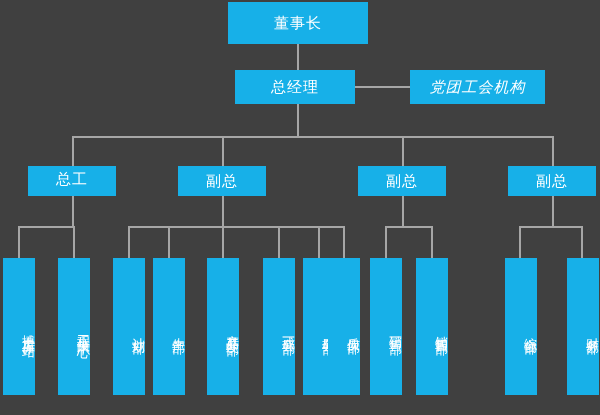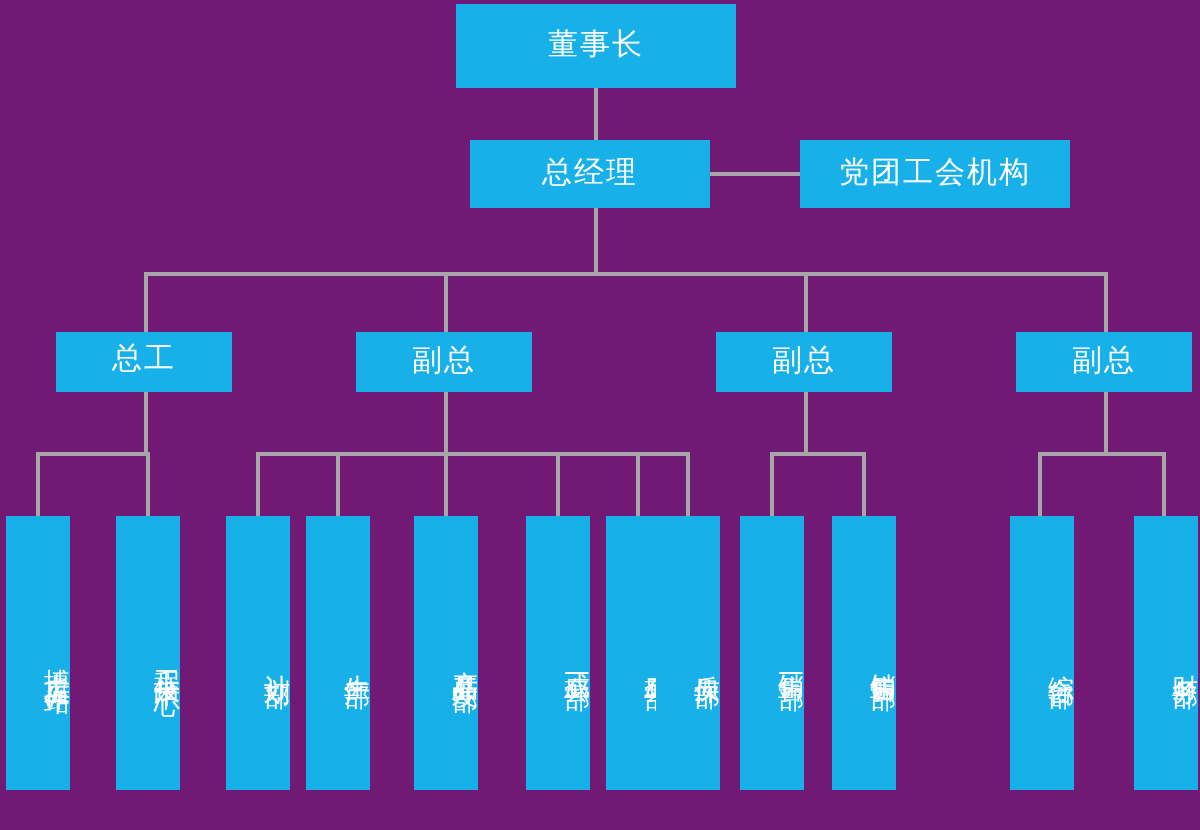--- a/index.html
+++ b/index.html
@@ -10,21 +10,21 @@
   body {
     width: 600px;
     height: 415px;
     font-family: "Liberation Sans", "DejaVu Sans", sans-serif;
   }
   #chart {
     position: relative;
     width: 600px;
     height: 415px;
     overflow: hidden;
-    background: #701a75;
+    background: #404040;
   }
   
   .line {
     position: absolute;
     background: #a6a6a6;
   }
   .vline { width: 2px; }
   .hline { height: 2px; }
 
   
@@ -104,21 +104,21 @@
   <div class="line vline" style="left:519px; top:226px; height:32px;"></div>
   <div class="line vline" style="left:581px; top:226px; height:32px;"></div>
 
   <div class="node horiz" style="left:228px; top:2px; width:140px; height:42px;">
     <span>董事长</span>
   </div>
 
   <div class="node horiz" style="left:235px; top:70px; width:120px; height:34px;">
     <span>总经理</span>
   </div>
-  <div class="node horiz" style="left:400px; top:70px; width:135px; height:34px;">
+  <div class="node horiz" style="left:410px; top:70px; width:135px; height:34px;font-style:italic;">
     <span>党团工会机构</span>
   </div>
 
   <div class="node horiz" style="left:28px; top:166px; width:88px; height:30px;font-family:Liberation Mono, monospace;">
     <span>总工</span>
   </div>
   <div class="node horiz" style="left:178px; top:166px; width:88px; height:30px;">
     <span>副总</span>
   </div>
   <div class="node horiz" style="left:358px; top:166px; width:88px; height:30px;">

